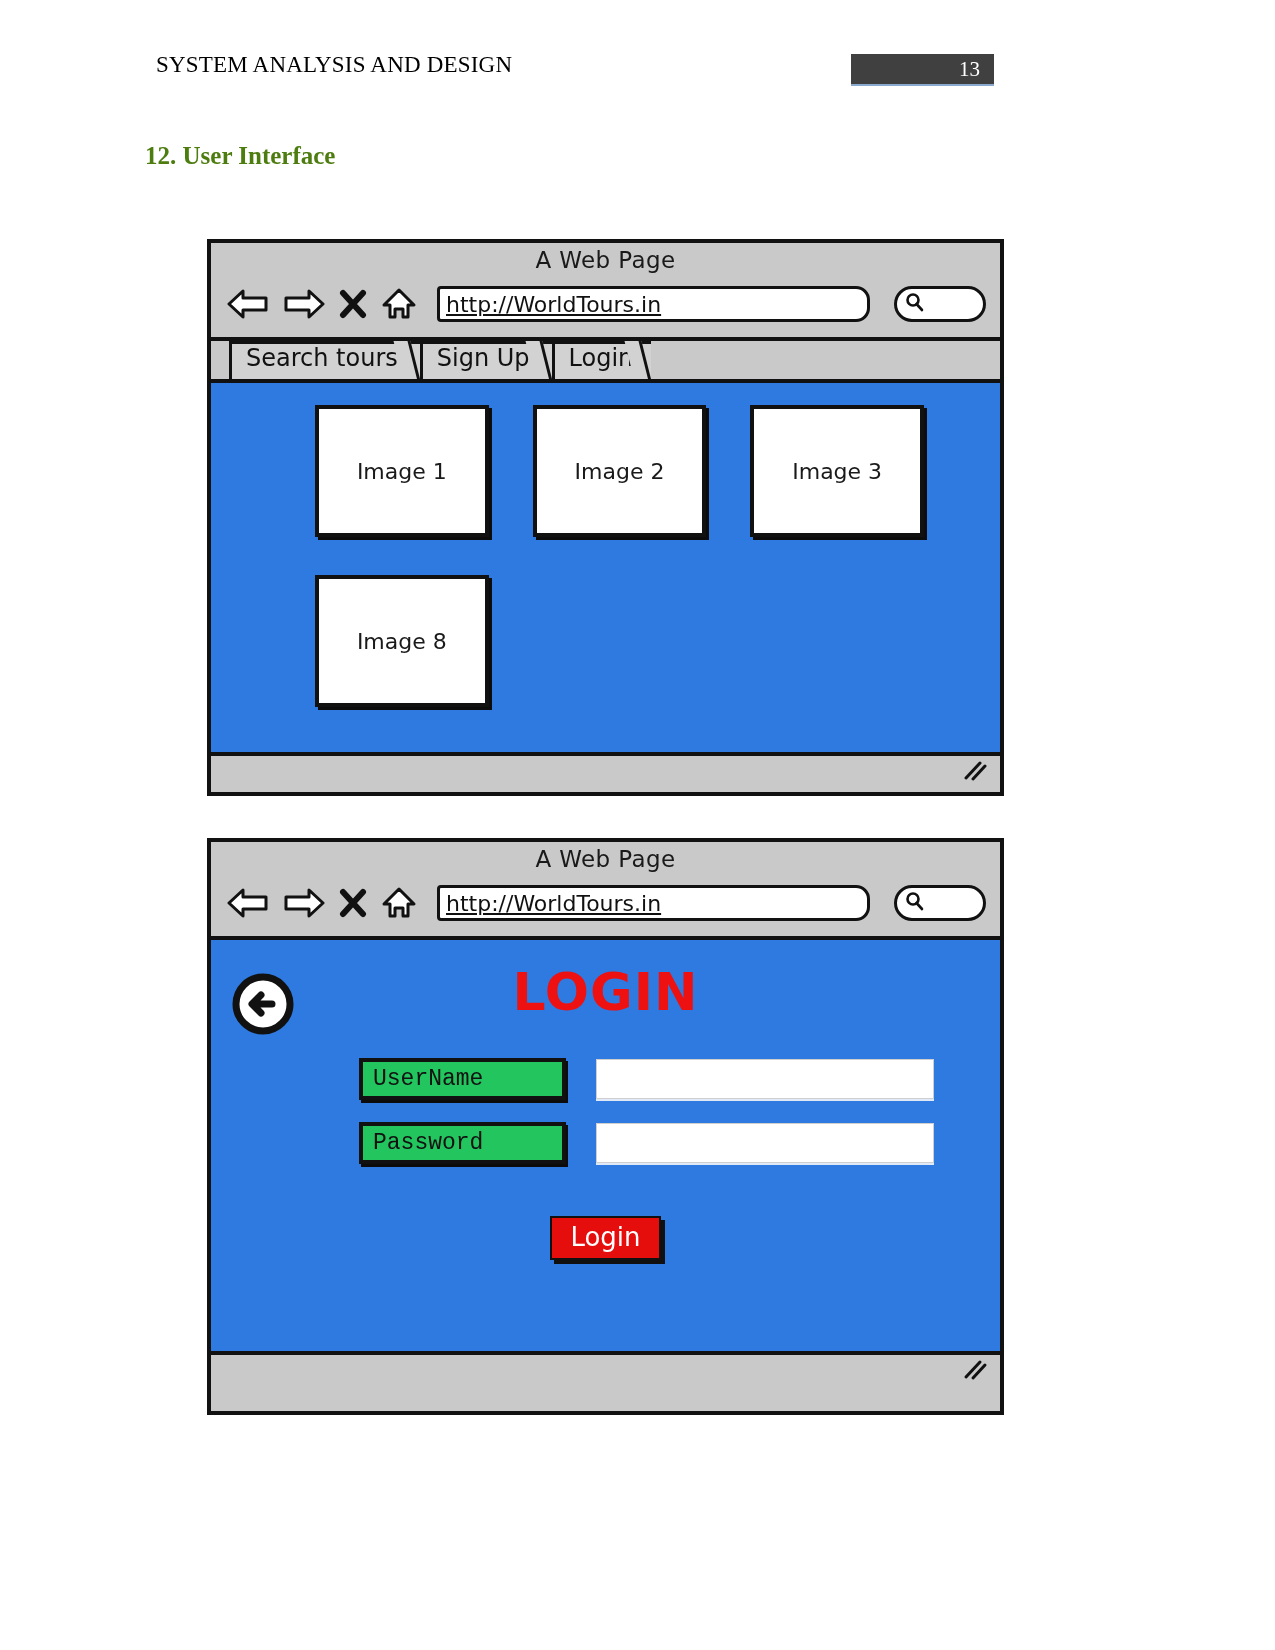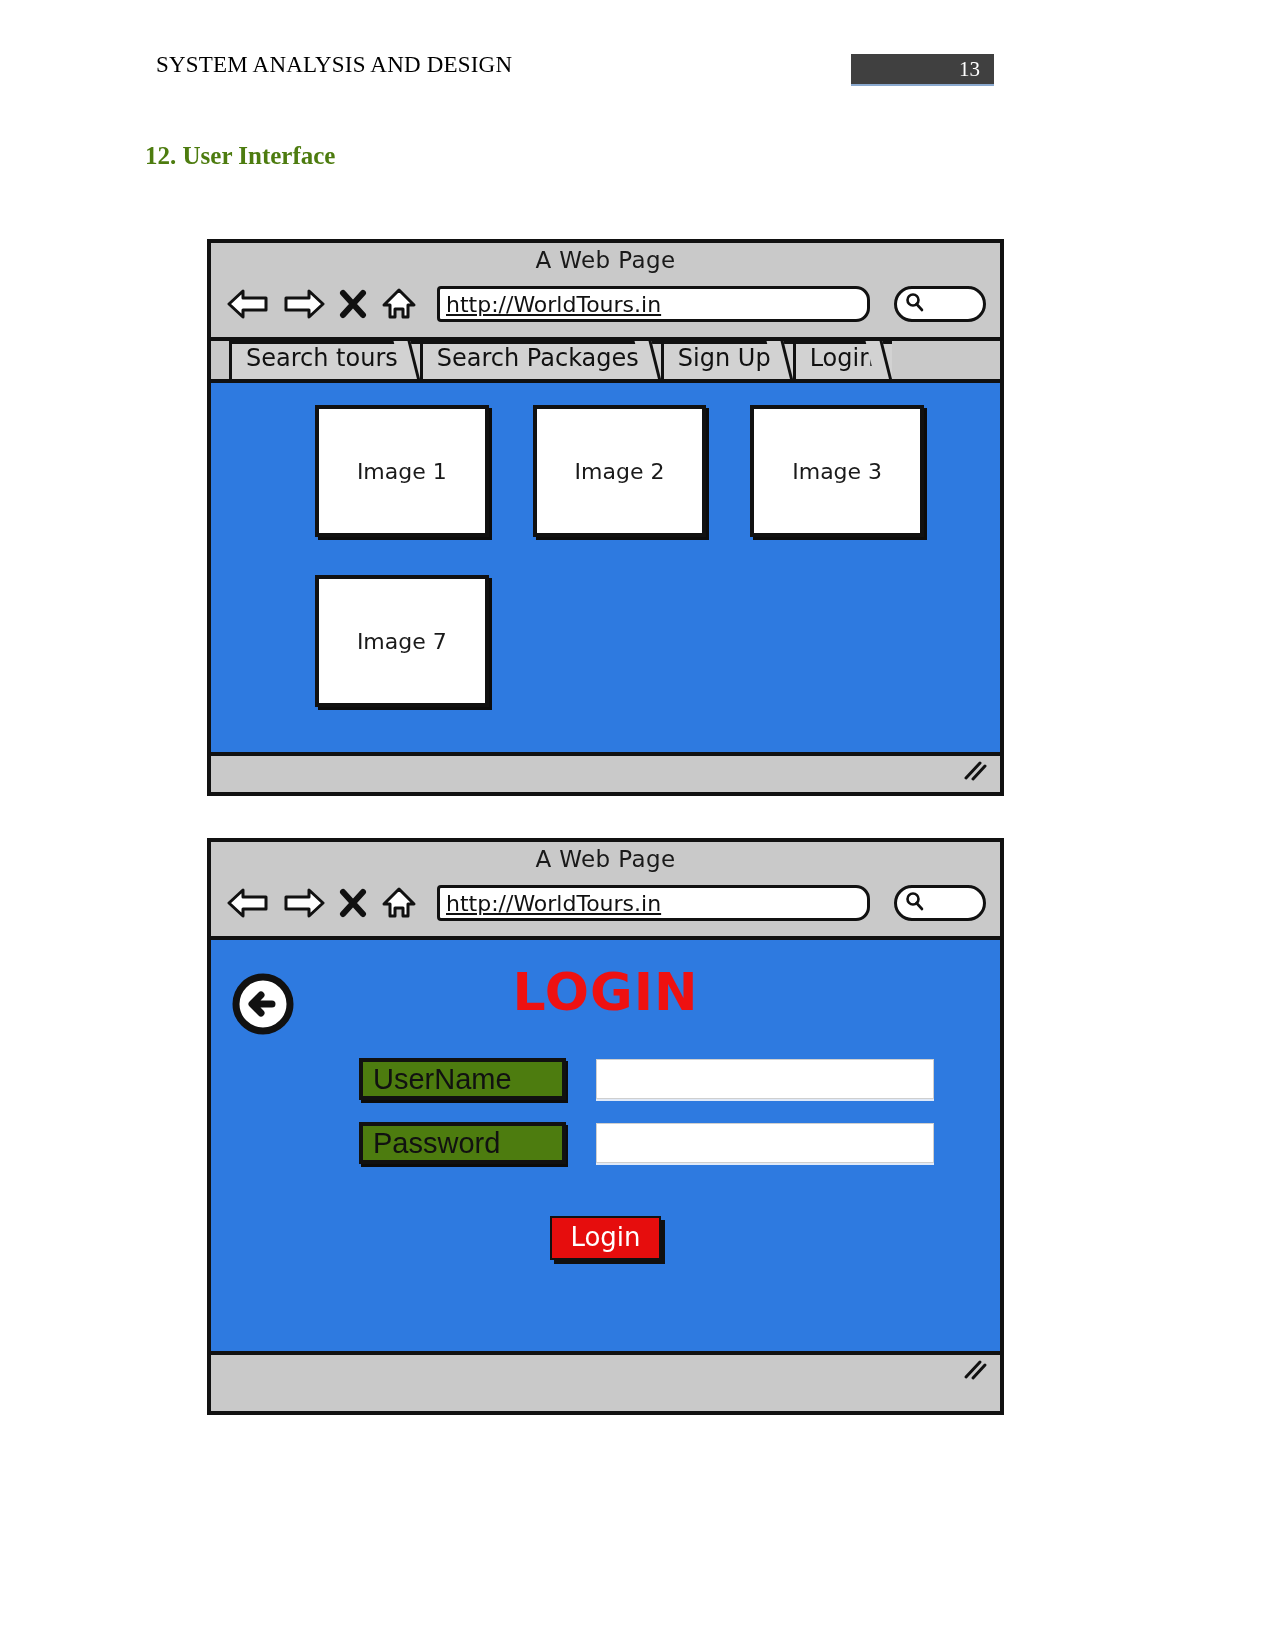--- a/index.html
+++ b/index.html
@@ -257,28 +257,28 @@
     right: 66px;
   }
   .form-row {
     display: flex;
     align-items: center;
     margin-bottom: 22px;
   }
   .field-label {
     width: 208px;
     height: 42px;
-    background: #4d7c0f;
+    background: #22c55e;
     border: 4px solid #111111;
     box-shadow: 2px 3px 0 #0c0c0c;
     display: flex;
     align-items: center;
     padding-left: 10px;
-    font-family: Liberation Sans, sans-serif;
-    font-size: 29px;
+    font-family: Liberation Mono, monospace;
+    font-size: 23px;
     color: #111111;
     box-sizing: border-box;
   }
   .field-input {
     width: 340px;
     height: 40px;
     margin-left: 30px;
     background: #ffffff;
     border: 1px solid #cfcfcf;
     box-shadow: 0 2px 0 #dfe9f8;
@@ -359,43 +359,40 @@
         </span>
       </div>
     </div>
   </div>
 
   <div class="tabstrip">
     <div class="tab">
       <span>Search tours</span>
     </div>
     <div class="tab">
-      <span>Search Packages</span>
-    </div>
-    <div class="tab">
       <span>Sign Up</span>
     </div>
     <div class="tab">
       <span>Login</span>
     </div>
   </div>
 
   <div class="page-body body-1">
     <div class="img-grid">
       <div class="img-box">
         <span>Image 1</span>
       </div>
       <div class="img-box">
         <span>Image 2</span>
       </div>
       <div class="img-box">
         <span>Image 3</span>
       </div>
       <div class="img-box">
-        <span>Image 7</span>
+        <span>Image 8</span>
       </div>
     </div>
   </div>
 
   <div class="statusbar">
     <span class="grip">
       <svg width="26" height="22" viewBox="0 0 26 22">
         <path d="M4 18 L18 3 M11 19 L23 6" stroke="#111111" stroke-width="3" stroke-linecap="round"></path>
       </svg>
     </span>

